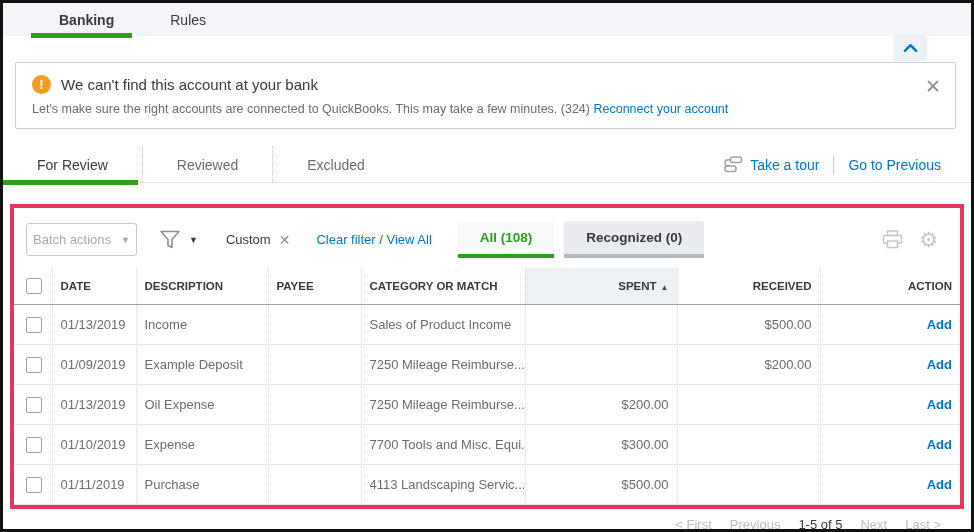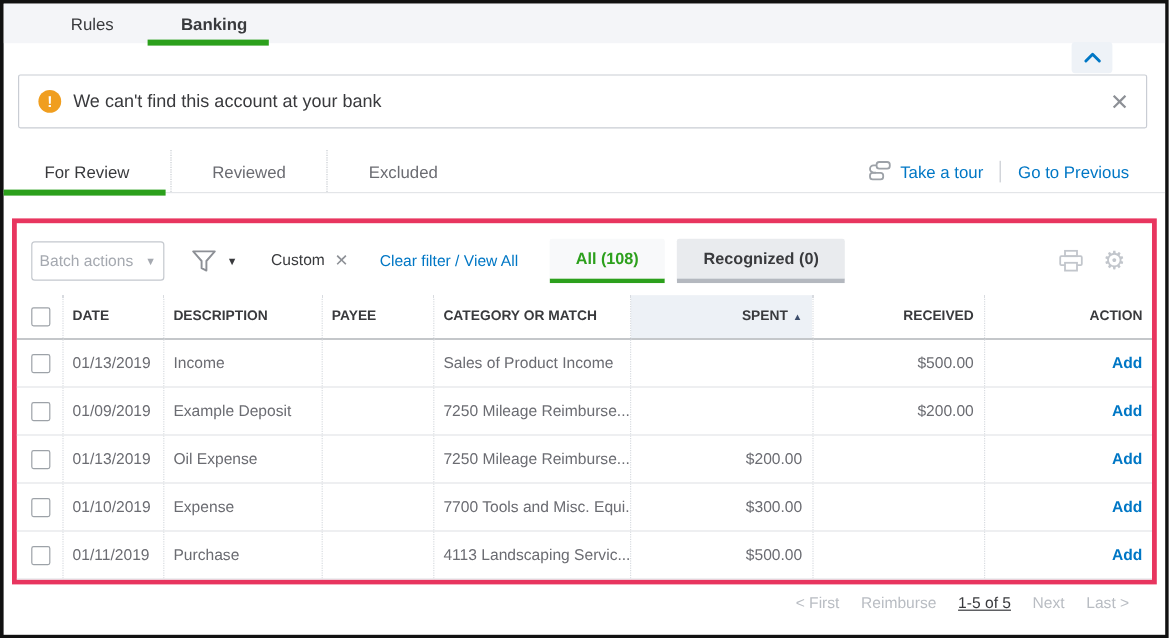--- a/index.html
+++ b/index.html
@@ -76,34 +76,38 @@
   .pager { display:flex; justify-content:flex-end; align-items:center; gap:18px; padding:8px 30px 0 0; font-size:13px; }
   .pager .pg-dis { color:#b9bdc3; cursor:pointer; }
   .pager .pg-cur { color:#393a3d;text-decoration:underline; }
 </style>
 </head>
 <body>
 
 <div class="screen">
 
   <div class="tabbar">
+    <div class="tab active">Banking</div>
     <div class="tab">Rules</div>
-    <div class="tab active">Banking</div>
   </div>
 
   <div class="scrollup">
     <svg width="15" height="10" viewBox="0 0 16 10">
       <polyline points="2,8 8,2 14,8" fill="none" stroke="#0077c5" stroke-width="2.6" stroke-linecap="round" stroke-linejoin="round"></polyline>
     </svg>
   </div>
 
   <div class="banner">
     <div class="banner-head">
       <div class="warn-icon">!</div>
       <div class="banner-title">We can't find this account at your bank</div>
+    </div>
+    <div class="banner-msg">
+      <span>Let's make sure the right accounts are connected to QuickBooks. This may take a few minutes. (324)</span>
+      <a>Reconnect your account</a>
     </div>
     <div class="banner-close">✕</div>
   </div>
 
   <div class="subrow">
     <div class="subtabs">
       <div class="subtab active">For Review</div>
       <div class="subtab">Reviewed</div>
       <div class="subtab">Excluded</div>
     </div>
@@ -240,19 +244,19 @@
           <td class="num">$500.00</td>
           <td class="num"></td>
           <td class="num action"><a class="link">Add</a></td>
         </tr>
       </tbody>
     </table>
   </div>
 
   <div class="pager">
     <span class="pg-dis">&lt; First</span>
-    <span class="pg-dis">Reimburse</span>
+    <span class="pg-dis">Previous</span>
     <span class="pg-cur">1-5 of 5</span>
     <span class="pg-dis">Next</span>
     <span class="pg-dis">Last &gt;</span>
   </div>
 
 </div>
 
 </body></html>

